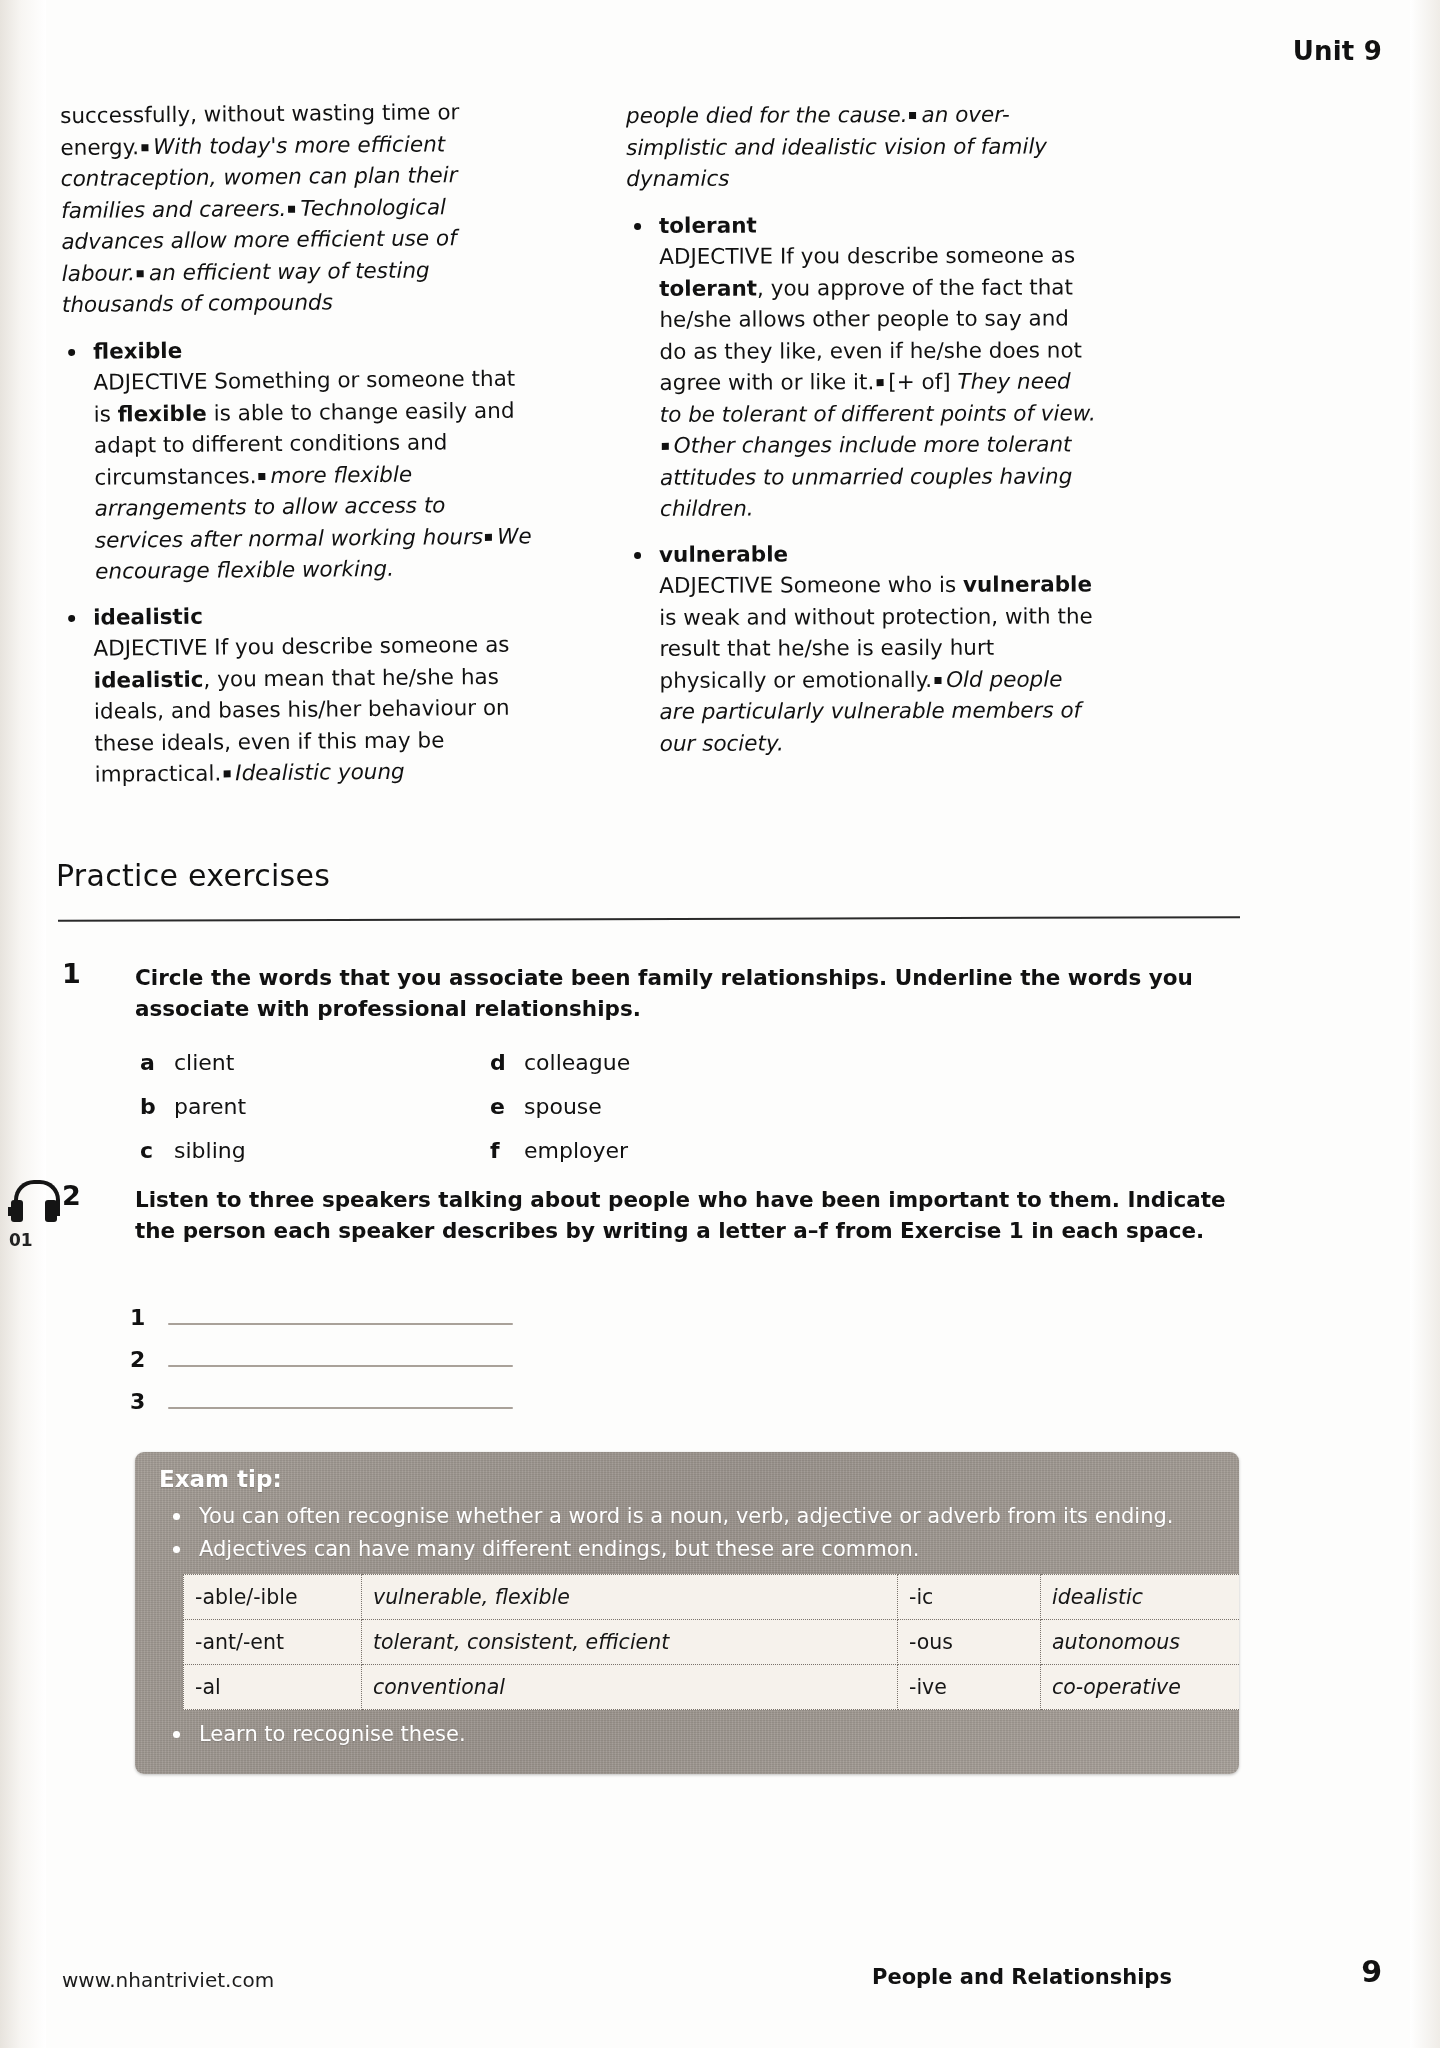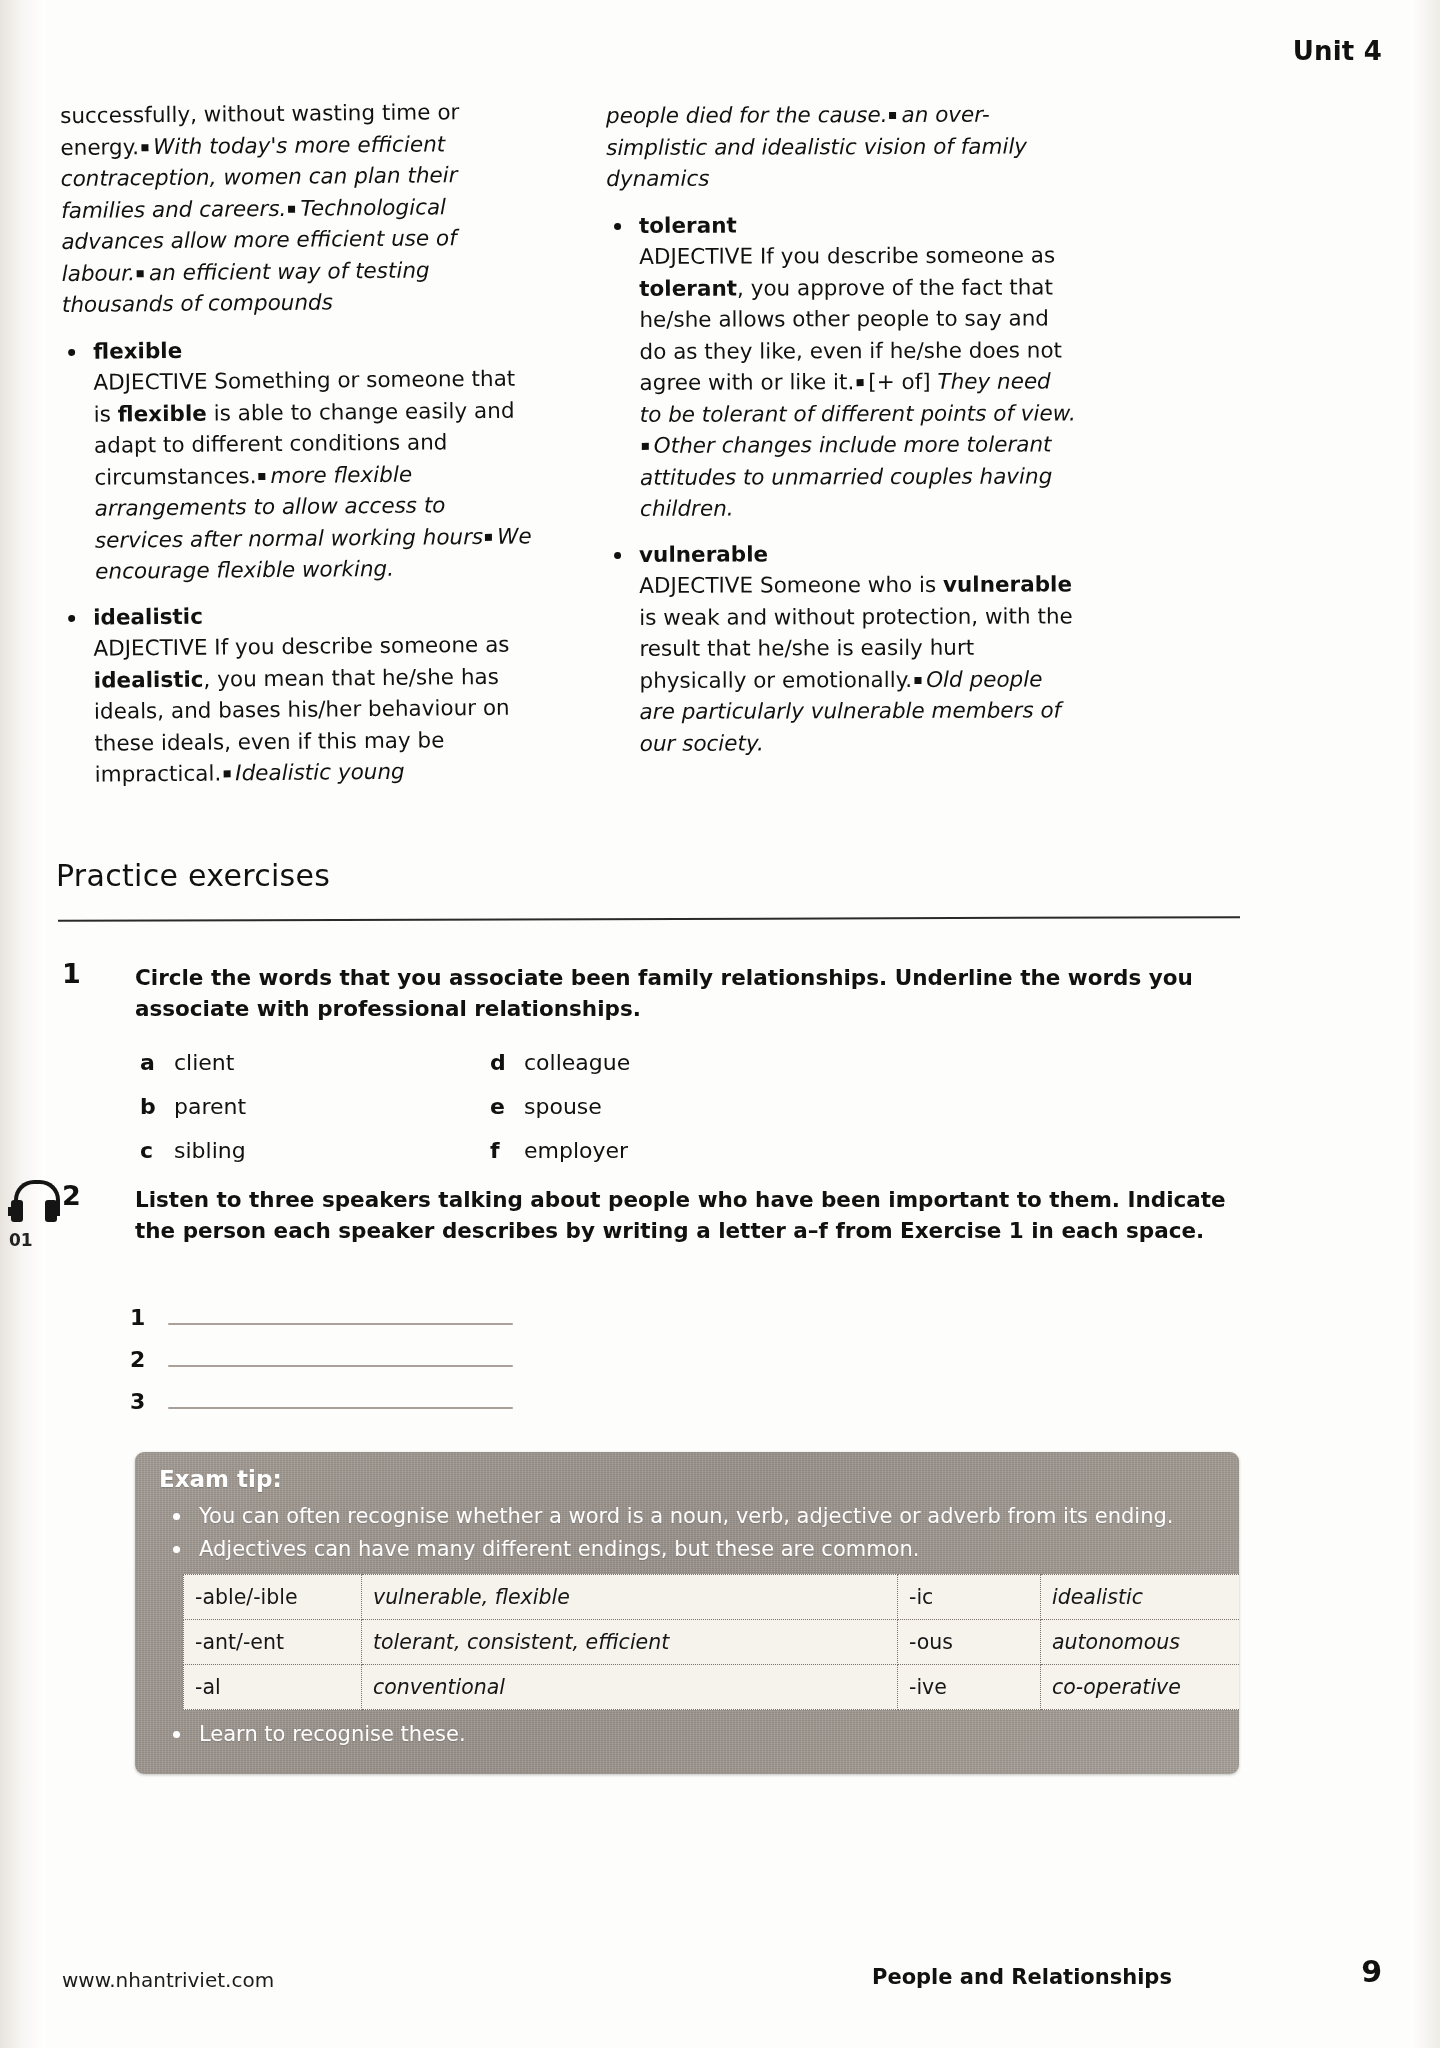--- a/index.html
+++ b/index.html
@@ -50,21 +50,21 @@
   
   .dict {
     position: absolute;
     top: 100px;
     left: 60px;
     width: 1320px;
     display: flex;
     gap: 44px;
   }
   .col { width: 470px; }
-  .col.right { width: 470px; margin-left: 32px; }
+  .col.right { width: 470px; margin-left: 52px; }
 
   .entry {
     position: relative;
     margin-bottom: 16px;
     font-size: 21.5px;
     line-height: 31.5px;
   }
   .entry.cont { padding-left: 0; }
   .entry.bulleted { padding-left: 33px; }
   .dot {
@@ -316,21 +316,21 @@
     top: 1954px;
     font-size: 30px;
     font-weight: bold;
   }
 </style>
 </head>
 <body>
 
 <div id="page">
 
-  <div class="unit-label">Unit 4</div>
+  <div class="unit-label">Unit 9</div>
 
   <div class="dict">
     <div class="col left" id="left-col">
         <div class="entry cont">
           <span class="body"><span>successfully, without wasting time or energy.</span><span class="sq"></span><i>With today's more efficient contraception, women can plan their families and careers.</i><span class="sq"></span><i>Technological advances allow more efficient use of labour.</i><span class="sq"></span><i>an efficient way of testing thousands of compounds</i></span>
         </div>
         <div class="entry bulleted">
           <span class="dot"></span>
           <span class="headword">flexible</span>
           <span class="body"><span>ADJECTIVE Something or someone that is </span><b>flexible</b><span> is able to change easily and adapt to different conditions and circumstances.</span><span class="sq"></span><i>more flexible arrangements to allow access to services after normal working hours</i><span class="sq"></span><i>We encourage flexible working.</i></span>

